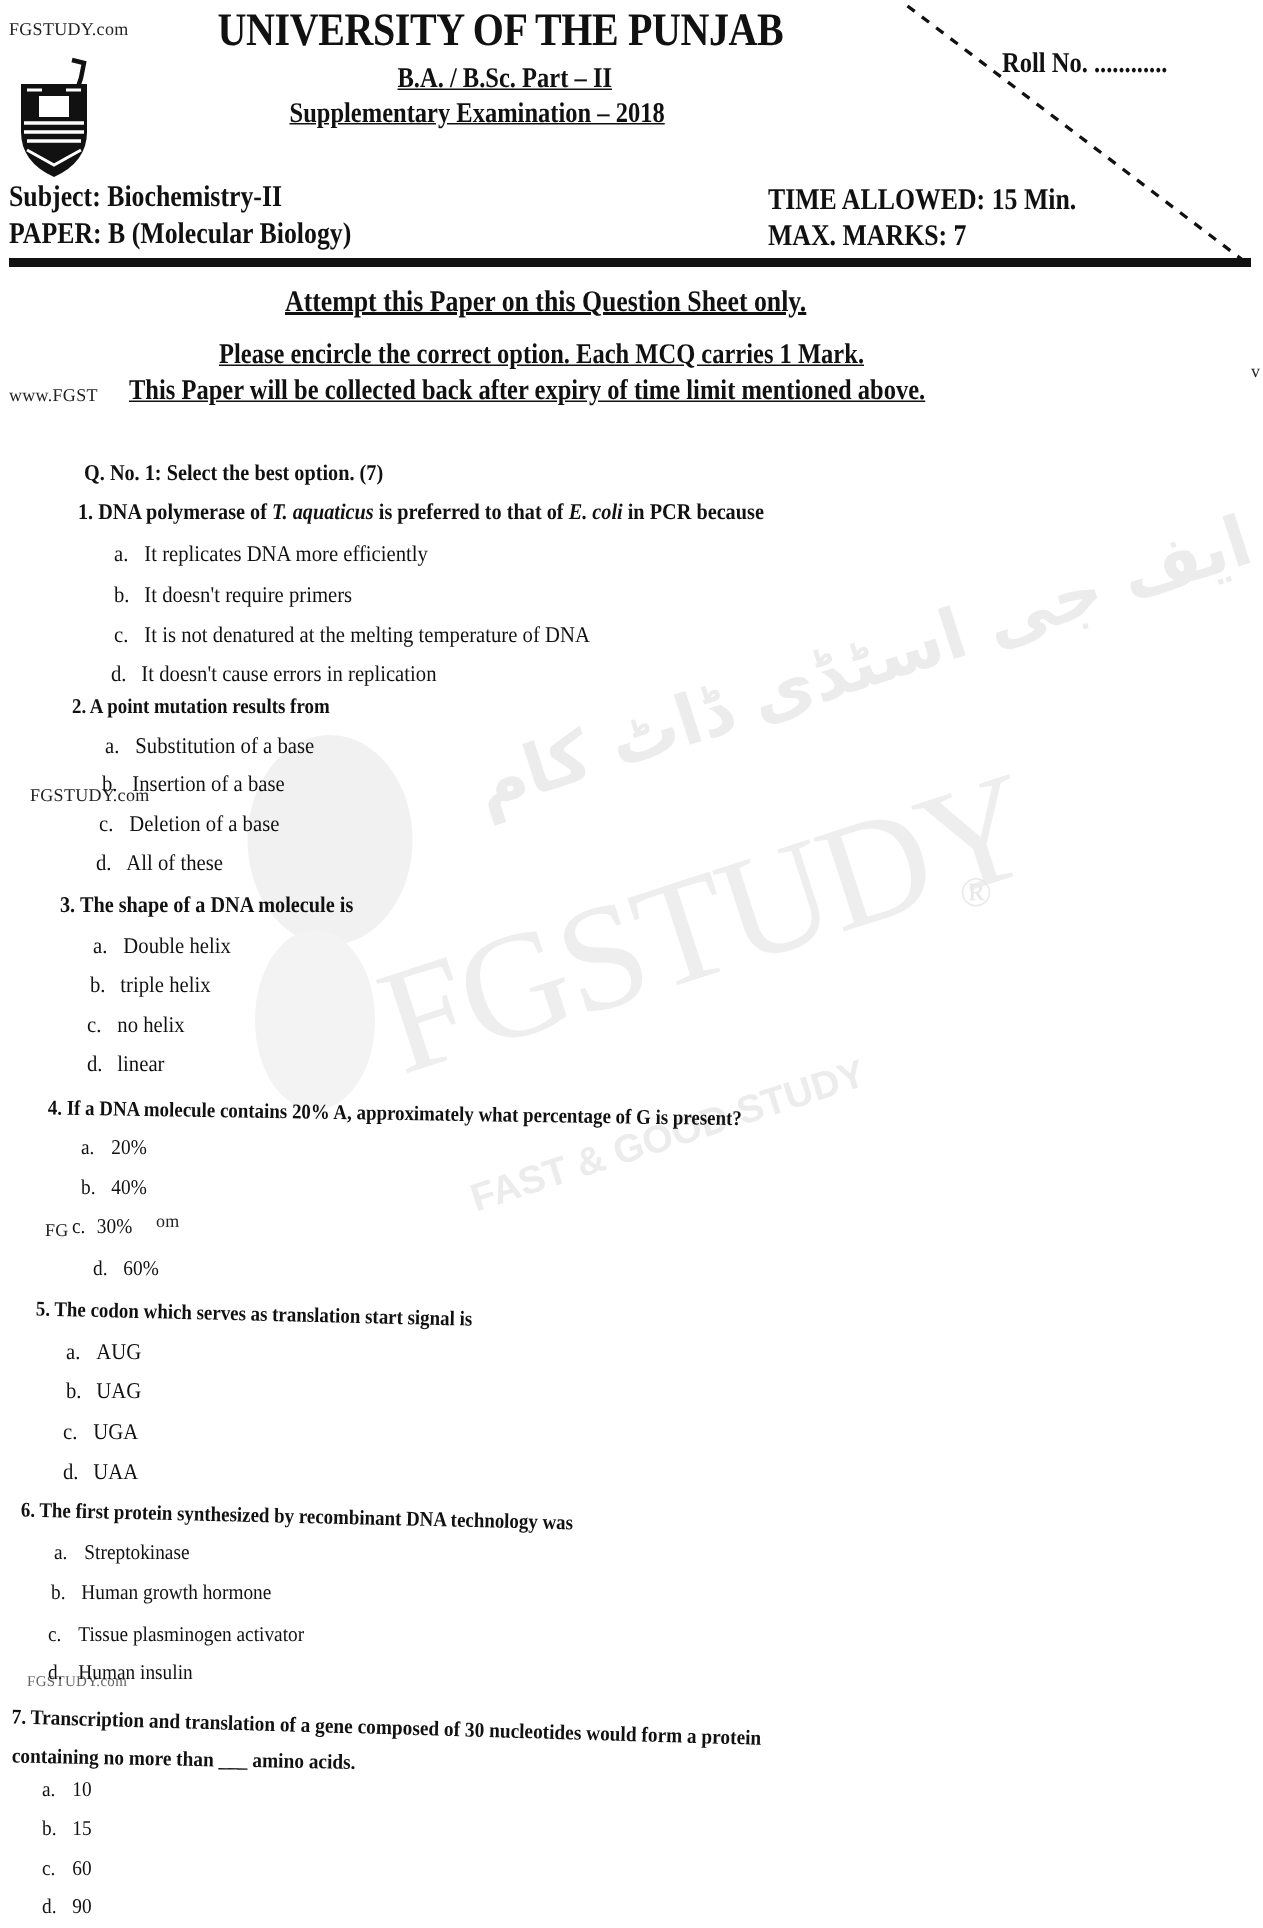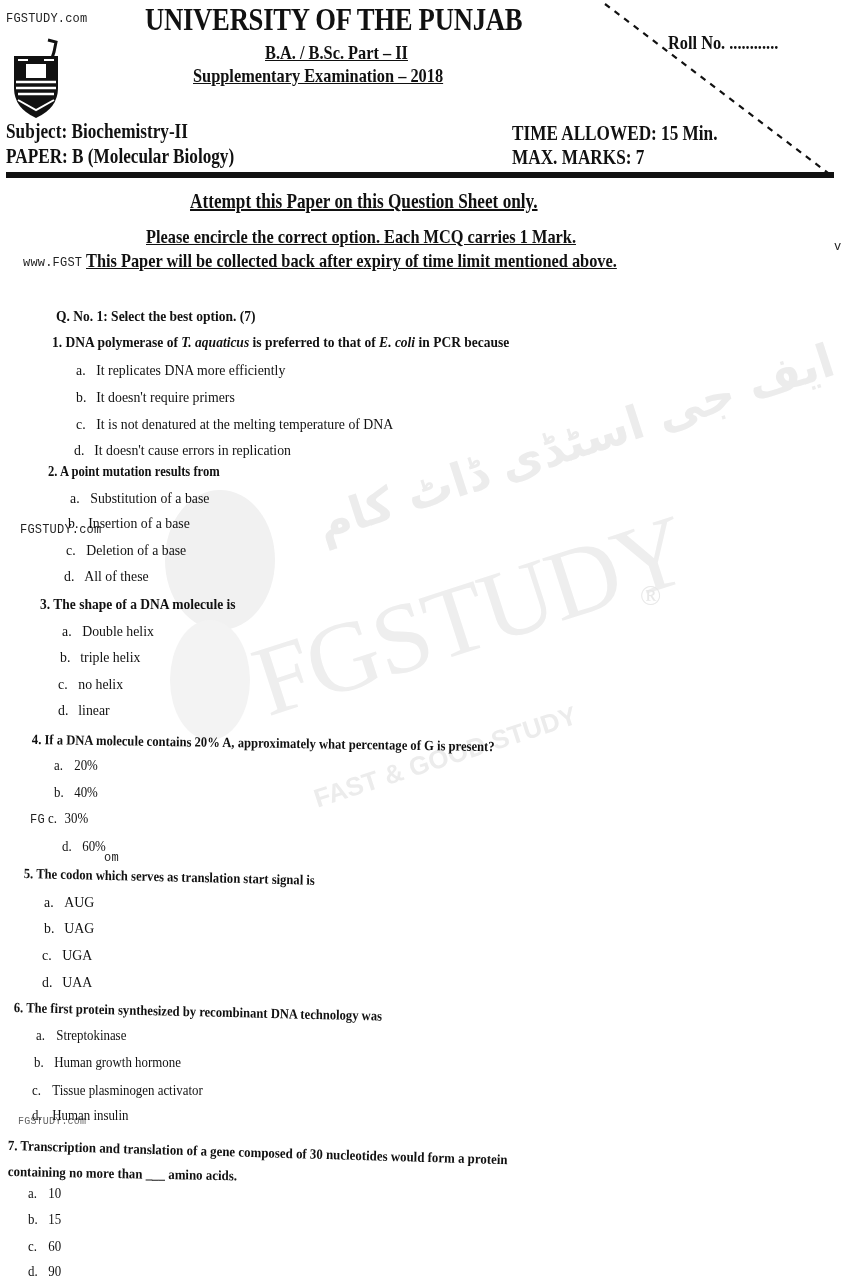--- a/index.html
+++ b/index.html
@@ -1,18 +1,18 @@
 <!DOCTYPE html>
 <html><head>
 <meta charset="utf-8">
 <style>
   html, body { margin:0; padding:0; background:#ffffff; }
   body { width:842px; height:1285px; position:relative; overflow:hidden; font-family:"Liberation Serif","DejaVu Serif",serif; color:#111; }
   .abs { position:absolute; white-space:nowrap; }
-  .site-small { font-family:Liberation Mono, monospace; font-size:12px; color:#222; letter-spacing:0.2px; }
+  .site-small { font-family:Liberation Serif, serif; font-size:12px; color:#222; letter-spacing:0.2px; }
   .uni-title { font-weight:bold; font-size:31px; letter-spacing:-0.3px; transform:scaleX(0.86); transform-origin:left top; }
   .sub-head { font-weight:bold; font-size:19px; text-decoration:underline; transform:scaleX(0.86); transform-origin:left top; }
   .meta { font-weight:bold; font-size:20px; transform:scaleX(0.86); transform-origin:left top; }
   .notice { font-weight:bold; font-size:20px; text-decoration:underline; transform:scaleX(0.86); transform-origin:left top; }
   .thick-rule { position:absolute; left:6px; top:172px; width:828px; height:6px; background:#111; }
   .diag { position:absolute; left:0; top:0; width:842px; height:185px; pointer-events:none; }
   .q-stem { font-weight:bold; font-size:15px; transform:scaleX(0.9); transform-origin:left top; }
   .opt { font-size:15px; transform:scaleX(0.92); transform-origin:left top; }
   .opt .lbl { display:inline-block; width:22px; }
   .watermark { position:absolute; pointer-events:none; }
@@ -54,21 +54,21 @@
 
 <div class="abs meta" style="left:6px;top:120px;">Subject: Biochemistry-II</div>
 <div class="abs meta" style="left:6px;top:145px;">PAPER: B (Molecular Biology)</div>
 <div class="abs meta" style="left:512px;top:122px;">TIME ALLOWED: 15 Min.</div>
 <div class="abs meta" style="left:512px;top:146px;">MAX. MARKS: 7</div>
 
 <div class="thick-rule"></div>
 
 <div class="abs notice" style="left:190px;top:190px;">Attempt this Paper on this Question Sheet only.</div>
 <div class="abs notice" style="left:146px;top:226px;font-size:19px;">Please encircle the correct option. Each MCQ carries 1 Mark.</div>
-<div class="abs site-small" style="left:23px;top:256px;">www.FGST</div>
+<div class="abs site-small" style="left:6px;top:256px;">www.FGST</div>
 <div class="abs notice" style="left:86px;top:250px;font-size:19px;">This Paper will be collected back after expiry of time limit mentioned above.</div>
 <div class="abs site-small" style="left:834px;top:240px;">v</div>
 
 <div class="abs q-stem" style="left:56px;top:308px;font-size:15px;">Q. No. 1: Select the best option. (7)</div>
 
 <div class="abs q-stem" style="left:52px;top:334px;">
   <span>1. DNA polymerase of </span><i>T. aquaticus</i><span> is preferred to that of </span><i>E. coli</i><span> in PCR because</span>
 </div>
 <div class="abs opt" style="left:76px;top:362px;"><span class="lbl">a.</span><span>It replicates DNA more efficiently</span></div>
 <div class="abs opt" style="left:76px;top:389px;"><span class="lbl">b.</span><span>It doesn't require primers</span></div>
@@ -86,21 +86,21 @@
 <div class="abs opt" style="left:62px;top:623px;"><span class="lbl">a.</span><span>Double helix</span></div>
 <div class="abs opt" style="left:60px;top:649px;"><span class="lbl">b.</span><span>triple helix</span></div>
 <div class="abs opt" style="left:58px;top:676px;"><span class="lbl">c.</span><span>no helix</span></div>
 <div class="abs opt" style="left:58px;top:702px;"><span class="lbl">d.</span><span>linear</span></div>
 
 <div class="abs q-stem" style="left:32px;top:732px;font-size:14px;transform:scaleX(0.9) rotate(0.8deg);">4. If a DNA molecule contains 20% A, approximately what percentage of G is present?</div>
 <div class="abs opt" style="left:54px;top:758px;font-size:14px;"><span class="lbl">a.</span><span>20%</span></div>
 <div class="abs opt" style="left:54px;top:785px;font-size:14px;"><span class="lbl">b.</span><span>40%</span></div>
 <div class="abs site-small" style="left:30px;top:813px;">FG</div>
 <div class="abs opt" style="left:48px;top:811px;font-size:14px;"><span class="lbl" style="width:18px;">c.</span><span>30%</span></div>
-<div class="abs site-small" style="left:104px;top:851px;">om</div>
+<div class="abs site-small" style="left:104px;top:807px;">om</div>
 <div class="abs opt" style="left:62px;top:839px;font-size:14px;"><span class="lbl">d.</span><span>60%</span></div>
 
 <div class="abs q-stem" style="left:24px;top:866px;font-size:14px;transform:scaleX(0.9) rotate(1.2deg);">5. The codon which serves as translation start signal is</div>
 <div class="abs opt" style="left:44px;top:894px;"><span class="lbl">a.</span><span>AUG</span></div>
 <div class="abs opt" style="left:44px;top:920px;"><span class="lbl">b.</span><span>UAG</span></div>
 <div class="abs opt" style="left:42px;top:947px;"><span class="lbl">c.</span><span>UGA</span></div>
 <div class="abs opt" style="left:42px;top:974px;"><span class="lbl">d.</span><span>UAA</span></div>
 
 <div class="abs q-stem" style="left:14px;top:1000px;font-size:14px;transform:scaleX(0.9) rotate(1.2deg);">6. The first protein synthesized by recombinant DNA technology was</div>
 <div class="abs opt" style="left:36px;top:1028px;font-size:14px;"><span class="lbl">a.</span><span>Streptokinase</span></div>

